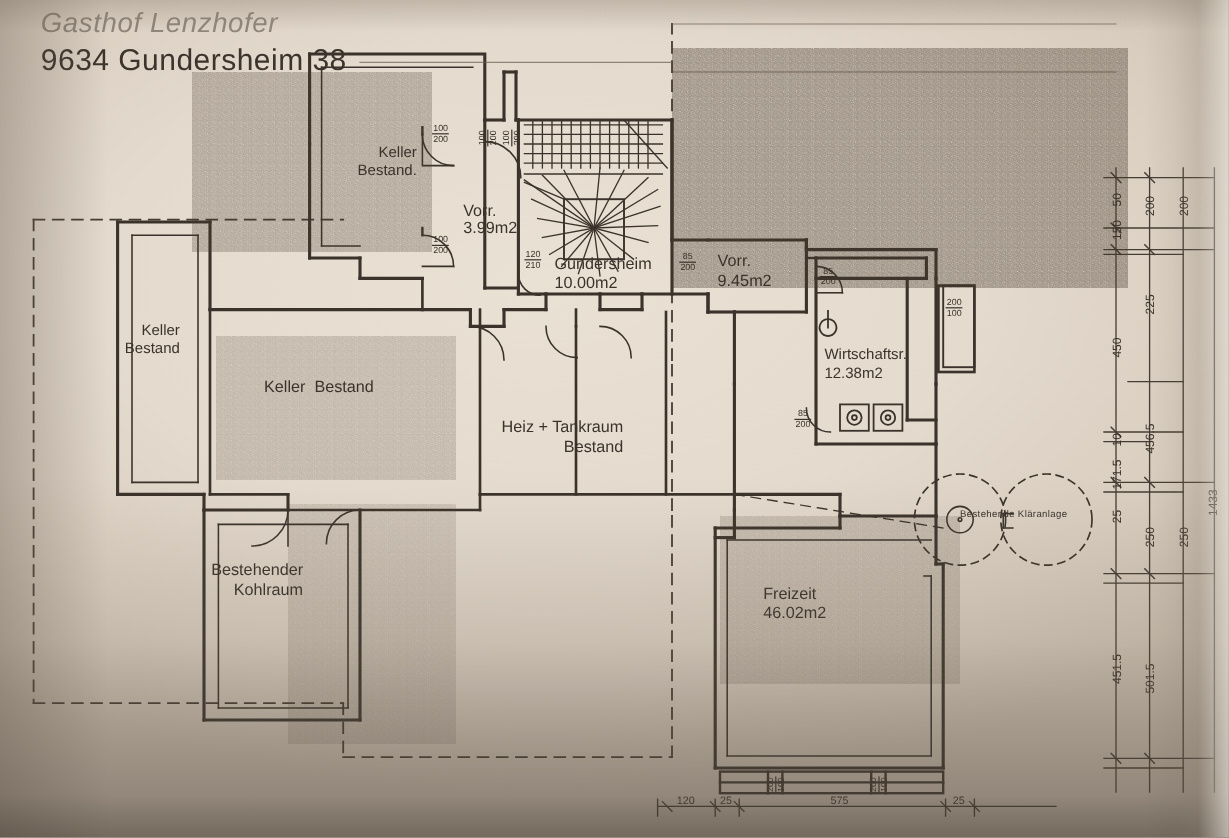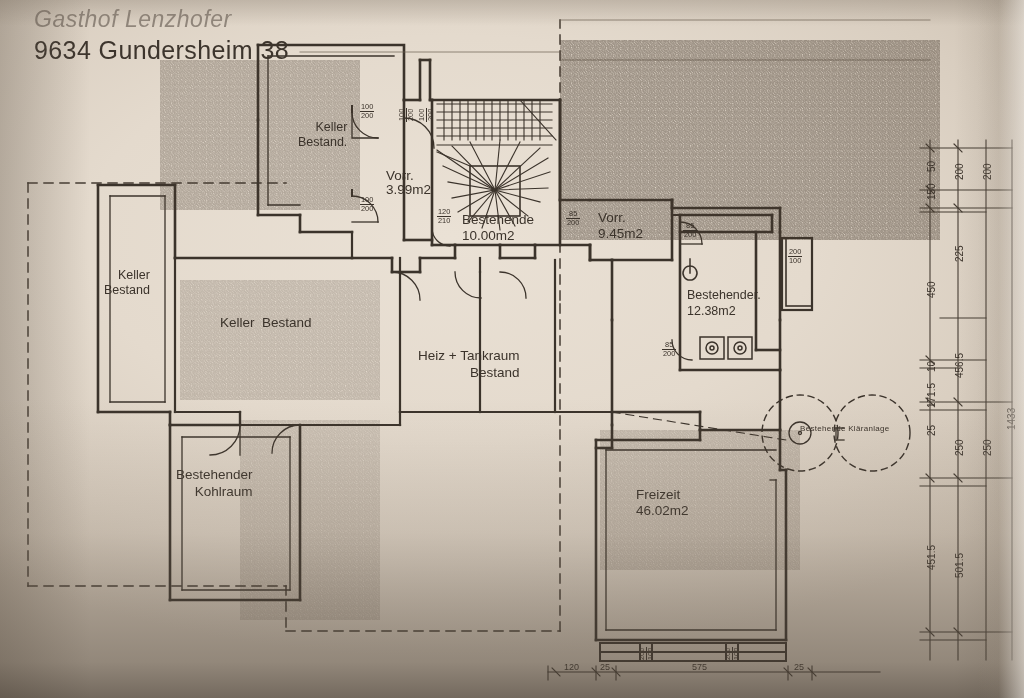--- a/index.html
+++ b/index.html
@@ -418,27 +418,27 @@
 
   <div class="rlabel" style="left:298px;top:120px;">Keller
 Bestand.</div>
   <div class="rlabel" style="left:104px;top:268px;">Keller
 Bestand</div>
   <div class="rlabel big" style="left:220px;top:315px;">Keller  Bestand</div>
 
   <div class="rlabel big" style="left:386px;top:168px;">Vorr.</div>
   <div class="rlabel big" style="left:386px;top:182px;">3.99m2</div>
 
-  <div class="rlabel big" style="left:462px;top:212px;">Bestehende</div>
+  <div class="rlabel big" style="left:462px;top:212px;">Gundersheim</div>
   <div class="rlabel big" style="left:462px;top:228px;">10.00m2</div>
 
   <div class="rlabel big" style="left:598px;top:210px;">Vorr.</div>
   <div class="rlabel big" style="left:598px;top:226px;">9.45m2</div>
 
-  <div class="rlabel" style="left:687px;top:288px;">Bestehender.</div>
+  <div class="rlabel" style="left:687px;top:288px;">Wirtschaftsr.</div>
   <div class="rlabel" style="left:687px;top:304px;">12.38m2</div>
 
   <div class="rlabel big" style="left:418px;top:348px;">Heiz + Tankraum
 Bestand</div>
 
   <div class="rlabel big" style="left:176px;top:467px;">Bestehender
 Kohlraum</div>
 
   <div class="rlabel big" style="left:636px;top:487px;">Freizeit</div>
   <div class="rlabel big" style="left:636px;top:503px;">46.02m2</div>

